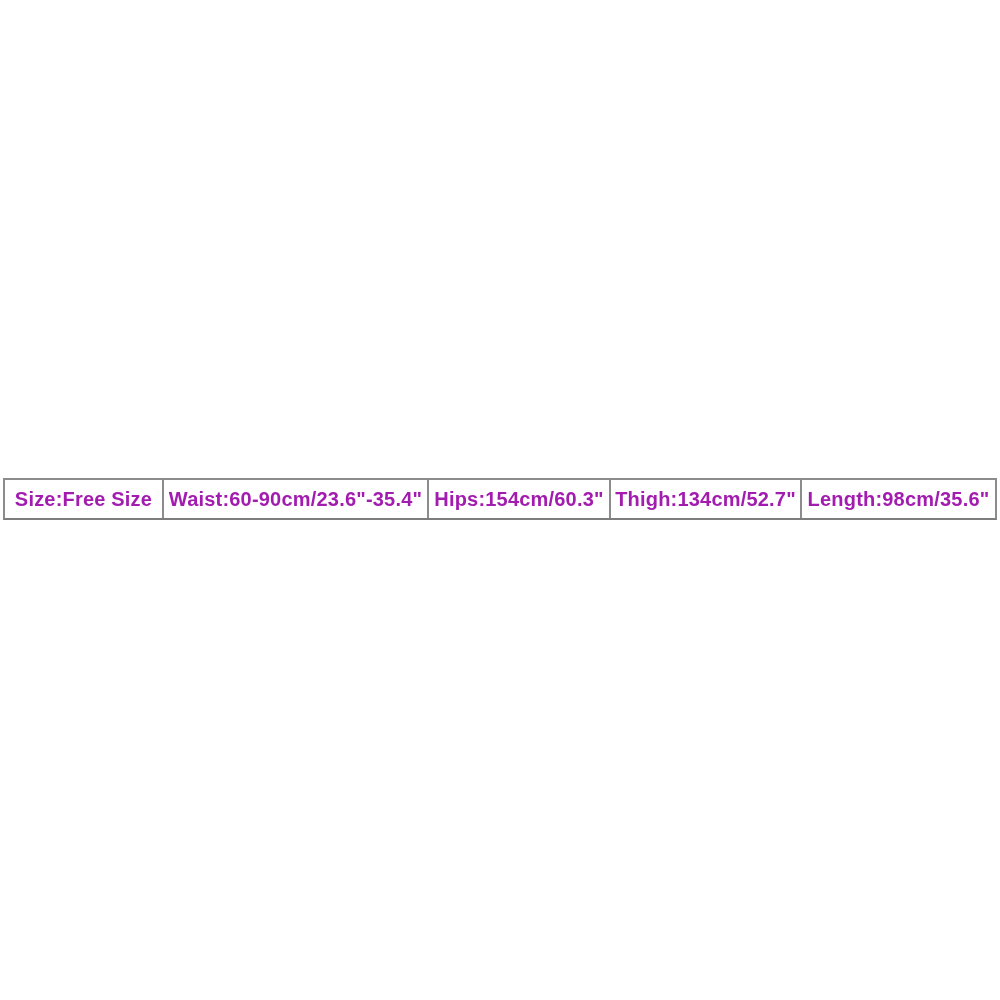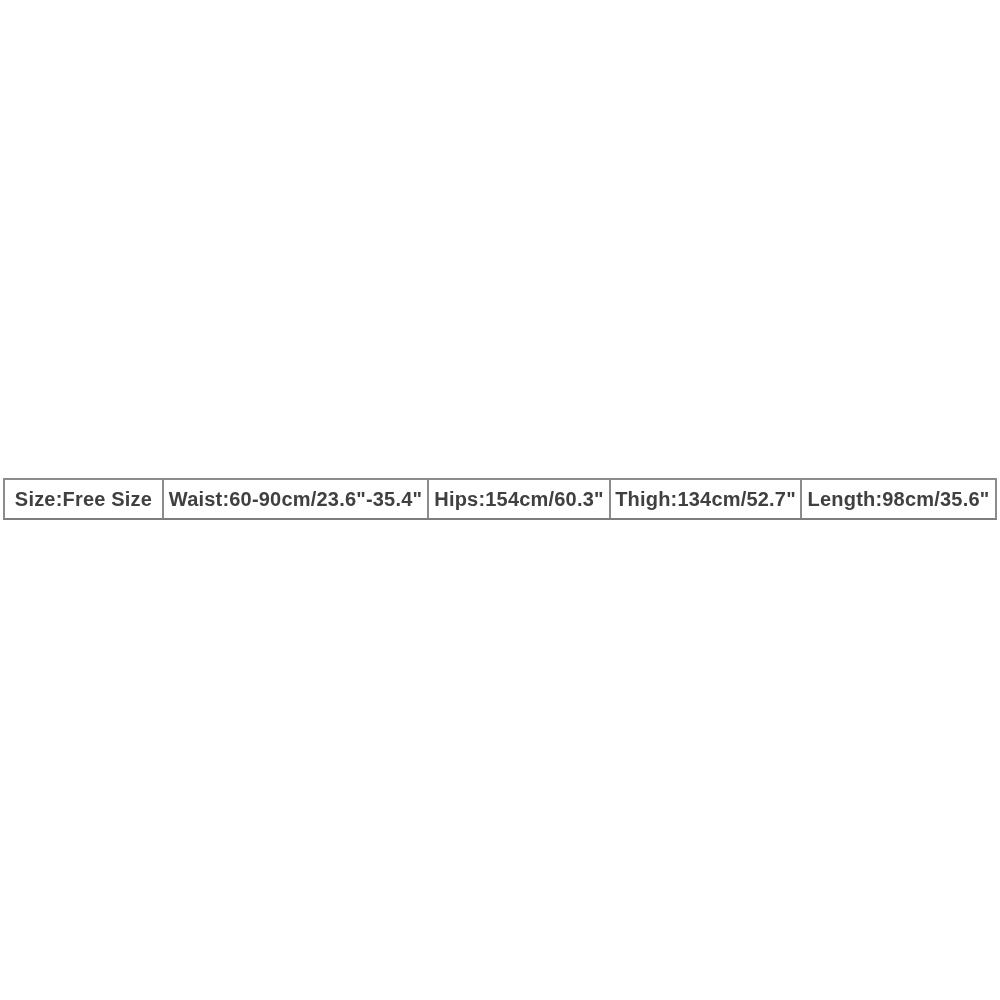--- a/index.html
+++ b/index.html
@@ -28,21 +28,21 @@
   }
   .size-chart .cell {
     box-sizing: border-box;
     display: flex;
     align-items: center;
     justify-content: center;
     border-left: 2px solid #8c8c8c;
     font-weight: bold;
     font-size: 20px;
     letter-spacing: 0.2px;
-    color: #404040;
+    color: #a21caf;
     white-space: nowrap;
     overflow: hidden;
     text-align: center;
   }
   .size-chart .cell:first-child {
     border-left: none;
   }
   .cell-size   { flex: 0 0 157px; }
   .cell-waist  { flex: 0 0 265px; }
   .cell-hips   { flex: 0 0 182px; }

